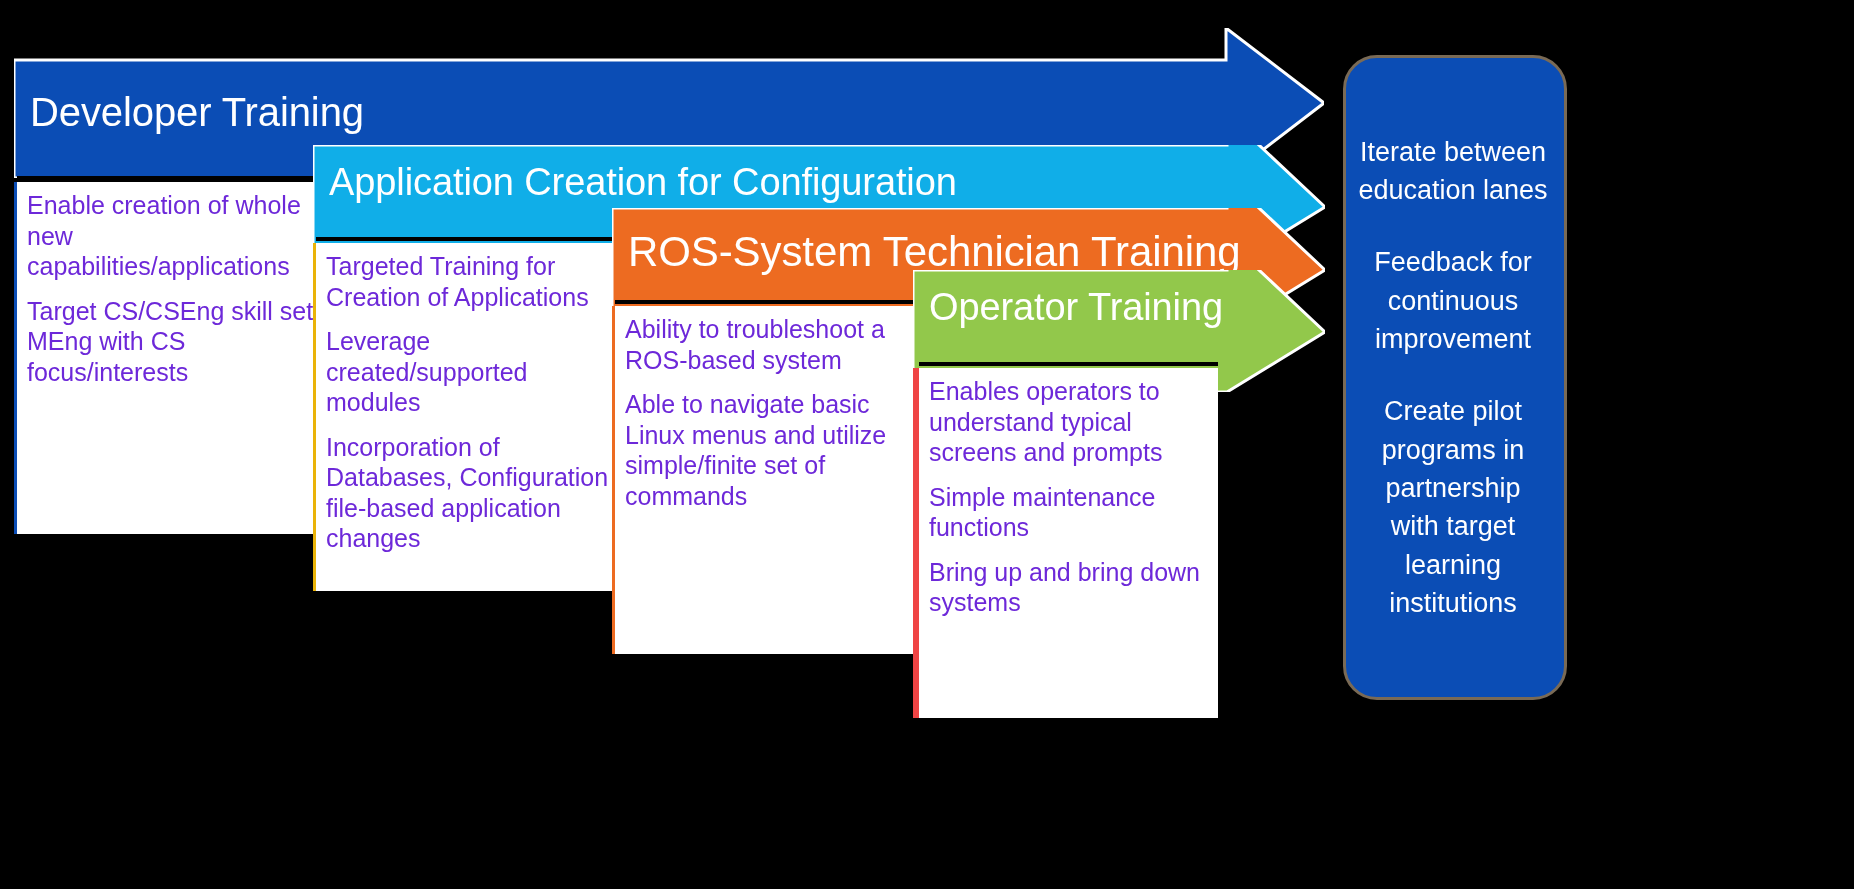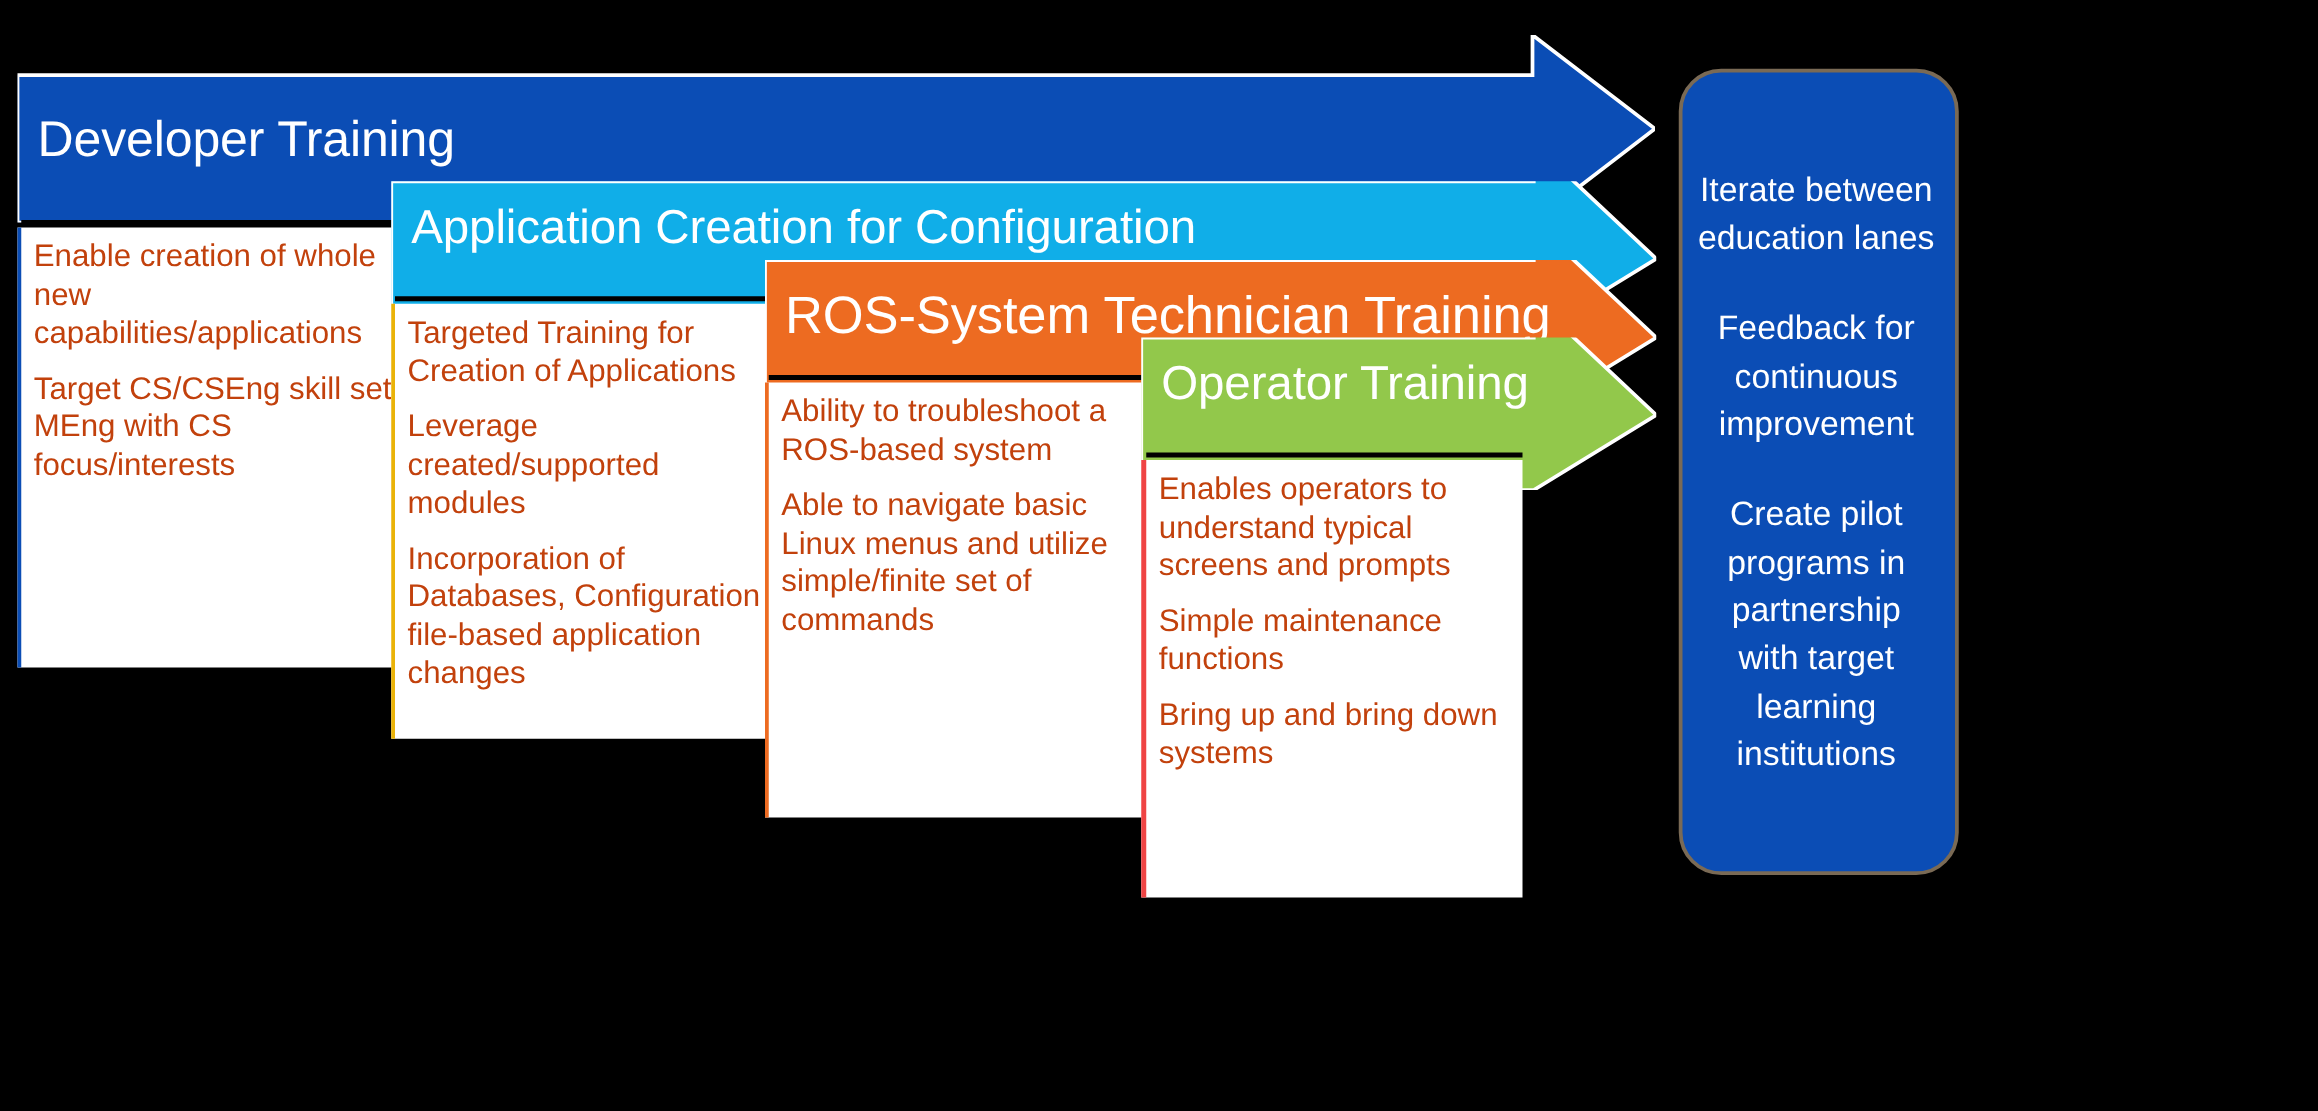--- a/index.html
+++ b/index.html
@@ -62,21 +62,21 @@
     background: #000000;
   }
   .bullets {
     position: absolute;
     left: 10px;
     top: 8px;
     width: 100%;
     box-sizing: border-box;
   }
   .bullet {
-    color: #c2410c;
+    color: #6d28d9;
     font-size: 25px;
     line-height: 1.22;
     margin: 0 0 14px 0;
     font-family: "Liberation Sans", sans-serif;
   }
 
   
   #side-panel {
     position: absolute;
     box-sizing: border-box;
@@ -163,21 +163,21 @@
 
   <div class="lane" style="left:913px; top:270px; width:430px; height:450px;">
 
     <div class="lane-arrow" style="left:0px; top:0px; width:412px; height:122px;">
       <svg width="412" height="122" viewBox="0 0 412 122" xmlns="http://www.w3.org/2000/svg">
         <polygon points="0,0 314,0 314,-30 412,62 314,122 0,122" fill="#92C84B" stroke="#ffffff" stroke-width="3"></polygon>
       </svg>
     </div>
     <div class="lane-title" style="left:16px; top:16px; font-size:38px;">Operator Training</div>
 
-    <div class="lane-body" style="left:0px; top:98px; width:305px; height:350px; border-left:4px solid #ef4444;">
+    <div class="lane-body" style="left:0px; top:98px; width:305px; height:350px; border-left:6px solid #ef4444;">
       <div class="toprule"></div>
       <div class="bullets" style="width:295px;">
         <p class="bullet">Enables operators to understand typical screens and prompts</p>
         <p class="bullet">Simple maintenance functions</p>
         <p class="bullet">Bring up and bring down systems</p>
       </div>
     </div>
   </div>
 
   <div id="side-panel" style="left:1343px; top:55px; width:224px; height:645px;padding-left:12px;">

